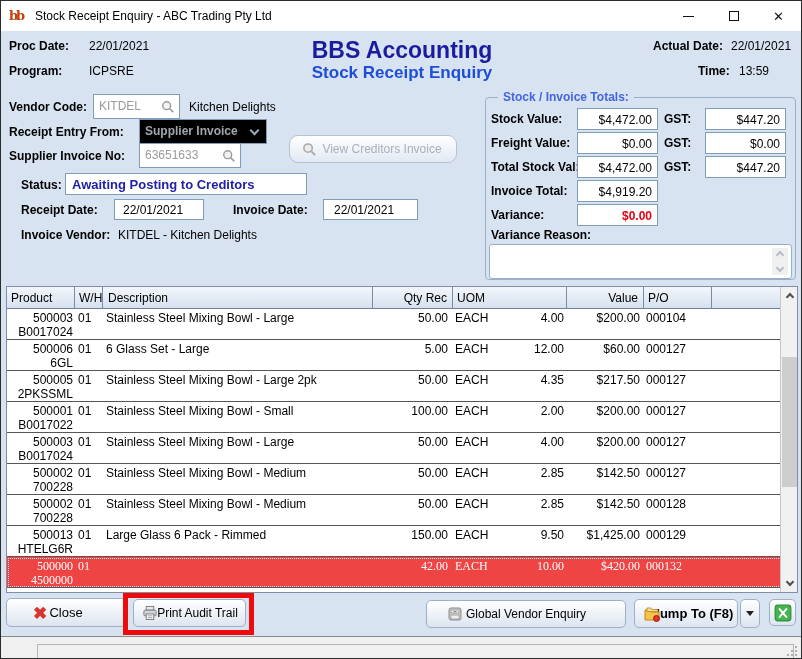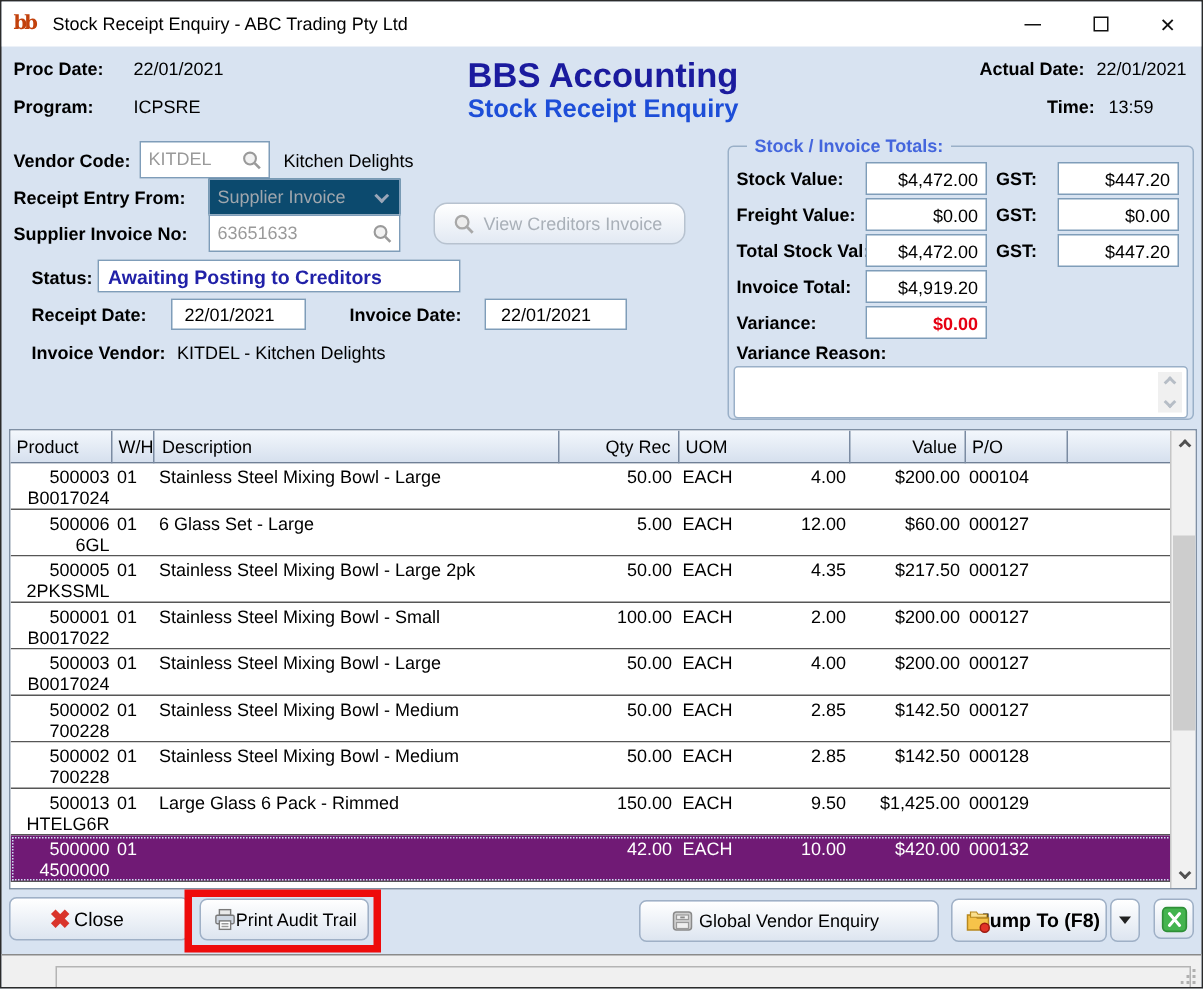--- a/index.html
+++ b/index.html
@@ -28,21 +28,21 @@
   
   .app-title { position:absolute; left:241px; top:36px; width:320px; text-align:center;
     font-size:23px; font-weight:bold; color:#1b1b9e; }
   .screen-title { position:absolute; left:241px; top:62px; width:320px; text-align:center;
     font-size:17px; font-weight:bold; color:#1d4ed8; }
 
   
   .field-grey { color:#9a9a9a; }
   .mag-abs { position:absolute; }
   .input-inner { padding:4px 0 0 5px; }
-  .dropdown { background:#0c4a6e; color:#9fa6ad; }
+  .dropdown { background:#000000; color:#9fa6ad;font-weight:bold; }
   .chev { display:inline-block; width:7px; height:7px; border-left:2px solid #9aa6b8;
     border-bottom:2px solid #9aa6b8; transform:rotate(-45deg); }
   .chev-up { transform:rotate(135deg); }
   .btn { position:absolute; border:1px solid #a0b0c4; border-radius:6px;
     background:linear-gradient(#ffffff,#e2e9f3); font-size:12px; color:#000;
     display:flex; align-items:center; justify-content:center; }
   .btn.disabled { color:#a9b0b8; border-color:#b7c2cf; }
   .status-box { color:#2121a8; font-weight:bold; font-size:13px; padding:3px 0 0 6px; }
 
   
@@ -62,21 +62,21 @@
   .grid { position:absolute; left:5px; top:285px; width:792px; height:307px;
     background:#fff; border:1px solid #8090a4; overflow:hidden; }
   .grid-head { position:absolute; left:0; top:0; width:775px; height:22px;
     background:linear-gradient(#f3f7fc,#d6e0ee); border-bottom:1px solid #708096; }
   .hcell { position:absolute; top:0; height:22px; font-size:12px; color:#000;
     padding-top:4px; border-left:1px solid #7b8ba2; }
   .hcell.first { border-left:none; }
   .grid-body { position:absolute; left:0; top:22px; width:775px; bottom:0; overflow:hidden; }
   .trow { position:relative; width:775px; height:31px; background:#fff;
     border-bottom:1px solid #565656; font-size:12px; color:#000; }
-  .trow.selected { background:#701a75; color:#fff; outline:1px dotted #cfe0f5; outline-offset:-2px; }
+  .trow.selected { background:#ef4444; color:#fff; outline:1px dotted #cfe0f5; outline-offset:-2px;font-family:Liberation Serif, serif; }
   .cell { position:absolute; white-space:nowrap; overflow:hidden; }
   .l1 { top:2px; } .l2 { top:16px; }
   .c-product { left:4px; width:62px;text-align:right; }
   .c-wh { left:71px; width:26px; }
   .c-desc { left:99px; width:264px; }
   .c-qty { left:363px; width:78px; text-align:right; }
   .c-uom { left:448px; width:40px; }
   .c-cost { left:489px; width:68px; text-align:right; }
   .c-value { left:559px; width:74px; text-align:right; }
   .c-po { left:639px; width:62px; }
@@ -147,21 +147,21 @@
   </div>
   <div class="val" style="left:188px; top:99px;">Kitchen Delights</div>
 
   <div class="lbl" style="left:8px; top:124px;">Receipt Entry From:</div>
   <div class="box dropdown" style="left:138px; top:118px; width:128px; height:25px;">
     <div class="input-inner">Supplier Invoice</div>
     <span class="chev mag-abs" style="right:8px; top:7px;"></span>
   </div>
 
   <div class="lbl" style="left:8px; top:148px;">Supplier Invoice No:</div>
-  <div class="box" style="left:138px; top:142px; width:128px; height:25px;">
+  <div class="box" style="left:138px; top:142px; width:102px; height:25px;">
     <div class="input-inner field-grey">63651633</div>
     <svg class="mag-abs" style="right:4px; top:5px;" width="14" height="14" viewBox="0 0 16 16">
         <circle cx="6.5" cy="6.5" r="4.5" fill="#f2f2f2" stroke="#9a9a9a" stroke-width="1.6"></circle>
         <line x1="10" y1="10" x2="14" y2="14" stroke="#9a9a9a" stroke-width="2"></line>
       </svg>
   </div>
 
   <div class="btn disabled" style="left:288px; top:134px; width:168px; height:28px; border-radius:9px;">
     <svg style="position:absolute; left:12px;" width="15" height="15" viewBox="0 0 16 16">
         <circle cx="6.5" cy="6.5" r="4.5" fill="#ececec" stroke="#a8a8a8" stroke-width="1.6"></circle>

